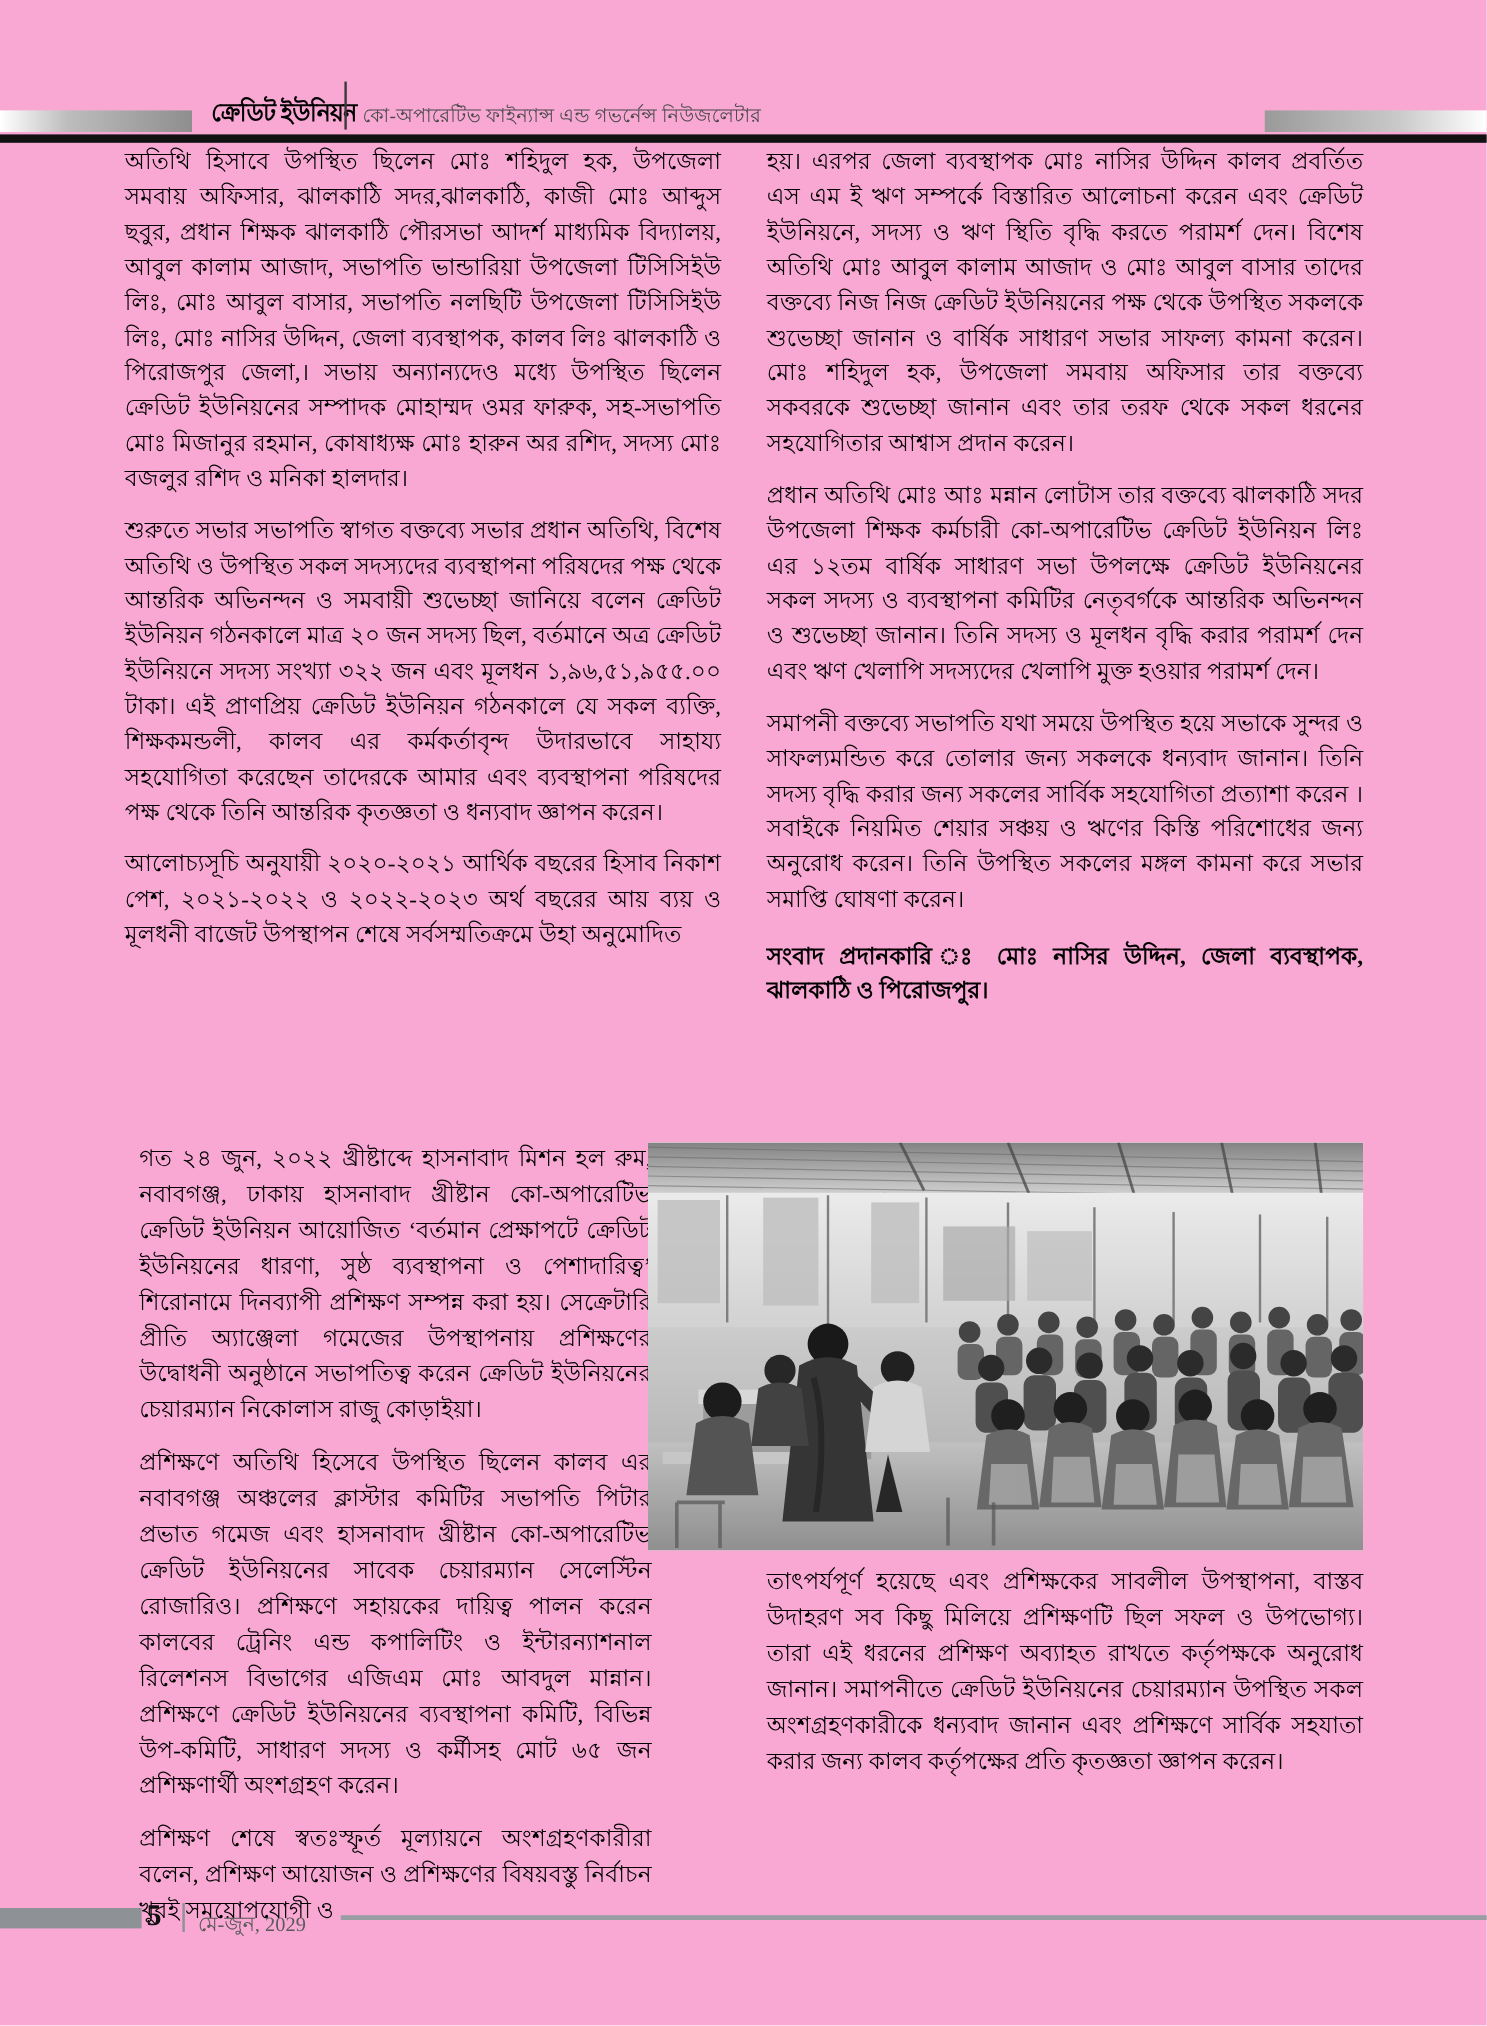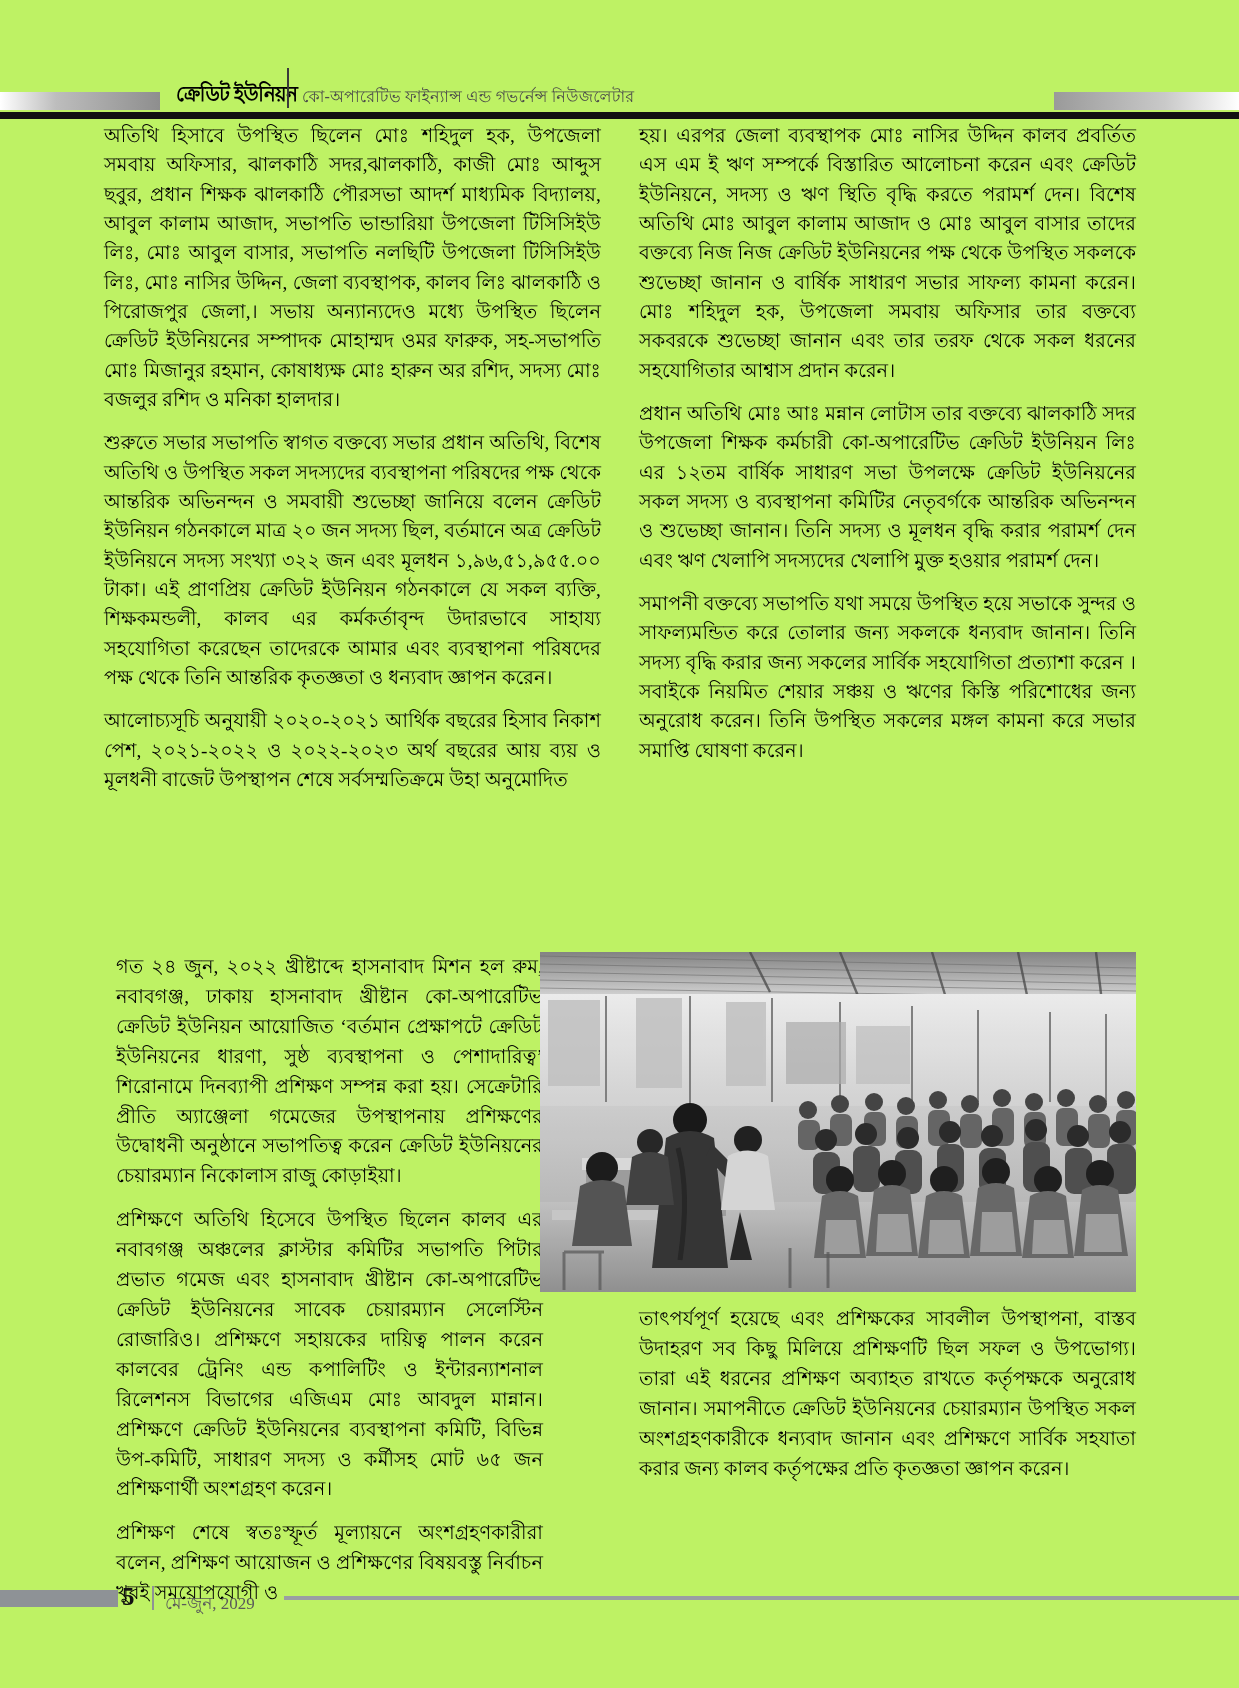--- a/index.html
+++ b/index.html
@@ -12,21 +12,21 @@
     height: 1688px;
     font-family: "Liberation Serif", "DejaVu Serif", serif;
     color: #000;
     position: relative;
     overflow: hidden;
   }
 
   .page {
     position: absolute;
     inset: 0;
-    background: #bef264;
+    background: #f9a8d4;
     padding-left: 42px;
   }
 
   
   .masthead {
     position: absolute;
     left: 0;
     right: 0;
     top: 68px;
     height: 46px;
@@ -246,20 +246,21 @@
   <div class="columns">
     <div class="col">
       <p>অতিথি হিসাবে উপস্থিত ছিলেন মোঃ শহিদুল হক, উপজেলা সমবায় অফিসার, ঝালকাঠি সদর,ঝালকাঠি, কাজী মোঃ আব্দুস ছবুর, প্রধান শিক্ষক  ঝালকাঠি পৌরসভা আদর্শ মাধ্যমিক বিদ্যালয়, আবুল কালাম আজাদ, সভাপতি ভান্ডারিয়া উপজেলা টিসিসিইউ লিঃ, মোঃ আবুল বাসার, সভাপতি নলছিটি উপজেলা টিসিসিইউ লিঃ, মোঃ নাসির উদ্দিন, জেলা ব্যবস্থাপক, কালব লিঃ ঝালকাঠি ও পিরোজপুর জেলা,। সভায় অন্যান্যদেও মধ্যে উপস্থিত ছিলেন ক্রেডিট ইউনিয়নের সম্পাদক মোহাম্মদ ওমর ফারুক, সহ-সভাপতি মোঃ মিজানুর রহমান, কোষাধ্যক্ষ মোঃ হারুন অর রশিদ, সদস্য মোঃ বজলুর রশিদ ও মনিকা  হালদার।</p>
       <p>শুরুতে সভার সভাপতি স্বাগত বক্তব্যে সভার প্রধান অতিথি, বিশেষ অতিথি ও  উপস্থিত সকল সদস্যদের ব্যবস্থাপনা পরিষদের পক্ষ থেকে আন্তরিক অভিনন্দন ও সমবায়ী শুভেচ্ছা জানিয়ে বলেন ক্রেডিট ইউনিয়ন গঠনকালে মাত্র ২০ জন সদস্য ছিল, বর্তমানে অত্র ক্রেডিট ইউনিয়নে সদস্য সংখ্যা ৩২২ জন এবং মূলধন ১,৯৬,৫১,৯৫৫.০০ টাকা।  এই প্রাণপ্রিয় ক্রেডিট ইউনিয়ন গঠনকালে যে সকল ব্যক্তি, শিক্ষকমন্ডলী, কালব এর কর্মকর্তাবৃন্দ উদারভাবে সাহায্য সহযোগিতা করেছেন তাদেরকে আমার এবং ব্যবস্থাপনা পরিষদের পক্ষ থেকে তিনি আন্তরিক কৃতজ্ঞতা ও ধন্যবাদ জ্ঞাপন করেন।</p>
       <p>আলোচ্যসূচি অনুযায়ী ২০২০-২০২১ আর্থিক বছরের হিসাব নিকাশ পেশ, ২০২১-২০২২ ও ২০২২-২০২৩ অর্থ বছরের আয় ব্যয় ও মূলধনী বাজেট উপস্থাপন শেষে সর্বসম্মতিক্রমে উহা অনুমোদিত</p>
     </div>
     <div class="col">
       <p>হয়। এরপর জেলা ব্যবস্থাপক মোঃ নাসির উদ্দিন কালব প্রবর্তিত এস এম ই ঋণ সম্পর্কে বিস্তারিত আলোচনা করেন এবং ক্রেডিট ইউনিয়নে, সদস্য ও ঋণ স্থিতি বৃদ্ধি করতে পরামর্শ দেন। বিশেষ অতিথি মোঃ আবুল কালাম আজাদ ও মোঃ আবুল বাসার তাদের বক্তব্যে নিজ নিজ ক্রেডিট ইউনিয়নের পক্ষ থেকে উপস্থিত সকলকে শুভেচ্ছা জানান ও বার্ষিক সাধারণ সভার সাফল্য কামনা করেন। মোঃ শহিদুল হক, উপজেলা সমবায় অফিসার তার বক্তব্যে সকবরকে শুভেচ্ছা জানান এবং তার তরফ থেকে সকল ধরনের সহযোগিতার আশ্বাস প্রদান করেন।</p>
       <p>প্রধান অতিথি মোঃ আঃ মন্নান লোটাস তার বক্তব্যে ঝালকাঠি সদর উপজেলা শিক্ষক কর্মচারী কো-অপারেটিভ ক্রেডিট ইউনিয়ন লিঃ এর ১২তম বার্ষিক সাধারণ সভা উপলক্ষে ক্রেডিট ইউনিয়নের সকল সদস্য ও ব্যবস্থাপনা কমিটির  নেতৃবর্গকে আন্তরিক অভিনন্দন ও শুভেচ্ছা জানান। তিনি সদস্য ও মূলধন বৃদ্ধি করার পরামর্শ দেন এবং ঋণ খেলাপি সদস্যদের খেলাপি মুক্ত হওয়ার পরামর্শ দেন।</p>
       <p>সমাপনী বক্তব্যে সভাপতি যথা সময়ে উপস্থিত হয়ে সভাকে সুন্দর ও সাফল্যমন্ডিত করে তোলার জন্য সকলকে ধন্যবাদ জানান। তিনি সদস্য বৃদ্ধি করার জন্য সকলের সার্বিক সহযোগিতা প্রত্যাশা করেন । সবাইকে নিয়মিত শেয়ার সঞ্চয় ও ঋণের কিস্তি পরিশোধের জন্য অনুরোধ করেন। তিনি  উপস্থিত সকলের মঙ্গল কামনা করে সভার সমাপ্তি ঘোষণা করেন।</p>
+      <p class="byline">সংবাদ প্রদানকারি ঃ মোঃ নাসির উদ্দিন, জেলা ব্যবস্থাপক, ঝালকাঠি ও পিরোজপুর।</p>
     </div>
   </div>
 
   <div class="headline">
   </div>
 
   <div class="lower">
 
     <div class="lower-left">
       <p>গত ২৪ জুন, ২০২২ খ্রীষ্টাব্দে হাসনাবাদ মিশন হল রুম, নবাবগঞ্জ, ঢাকায়  হাসনাবাদ খ্রীষ্টান কো-অপারেটিভ ক্রেডিট ইউনিয়ন আয়োজিত ‘বর্তমান প্রেক্ষাপটে ক্রেডিট ইউনিয়নের ধারণা, সুষ্ঠ ব্যবস্থাপনা ও পেশাদারিত্ব’ শিরোনামে দিনব্যাপী প্রশিক্ষণ সম্পন্ন করা হয়। সেক্রেটারি প্রীতি অ্যাঞ্জেলা গমেজের উপস্থাপনায় প্রশিক্ষণের উদ্বোধনী অনুষ্ঠানে সভাপতিত্ব করেন ক্রেডিট ইউনিয়নের চেয়ারম্যান নিকোলাস রাজু কোড়াইয়া।</p>

